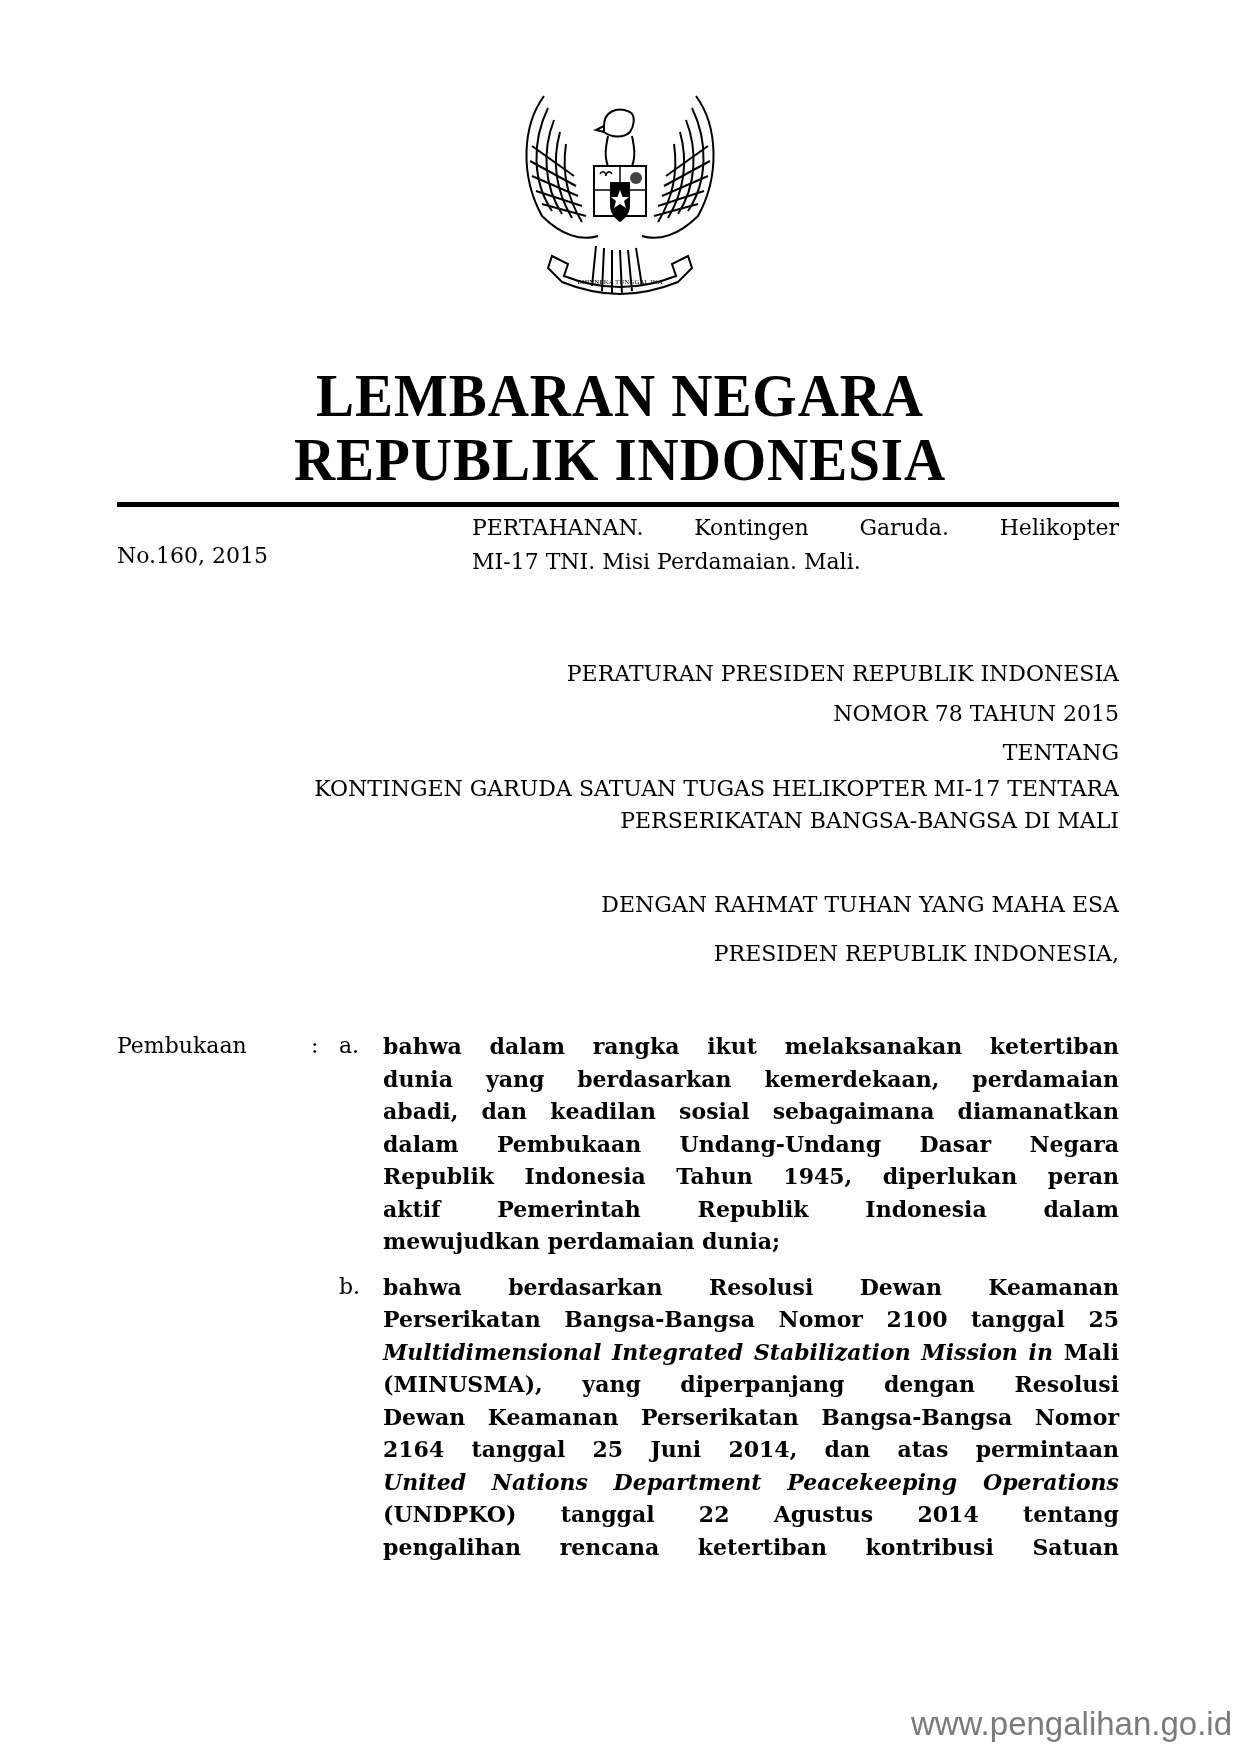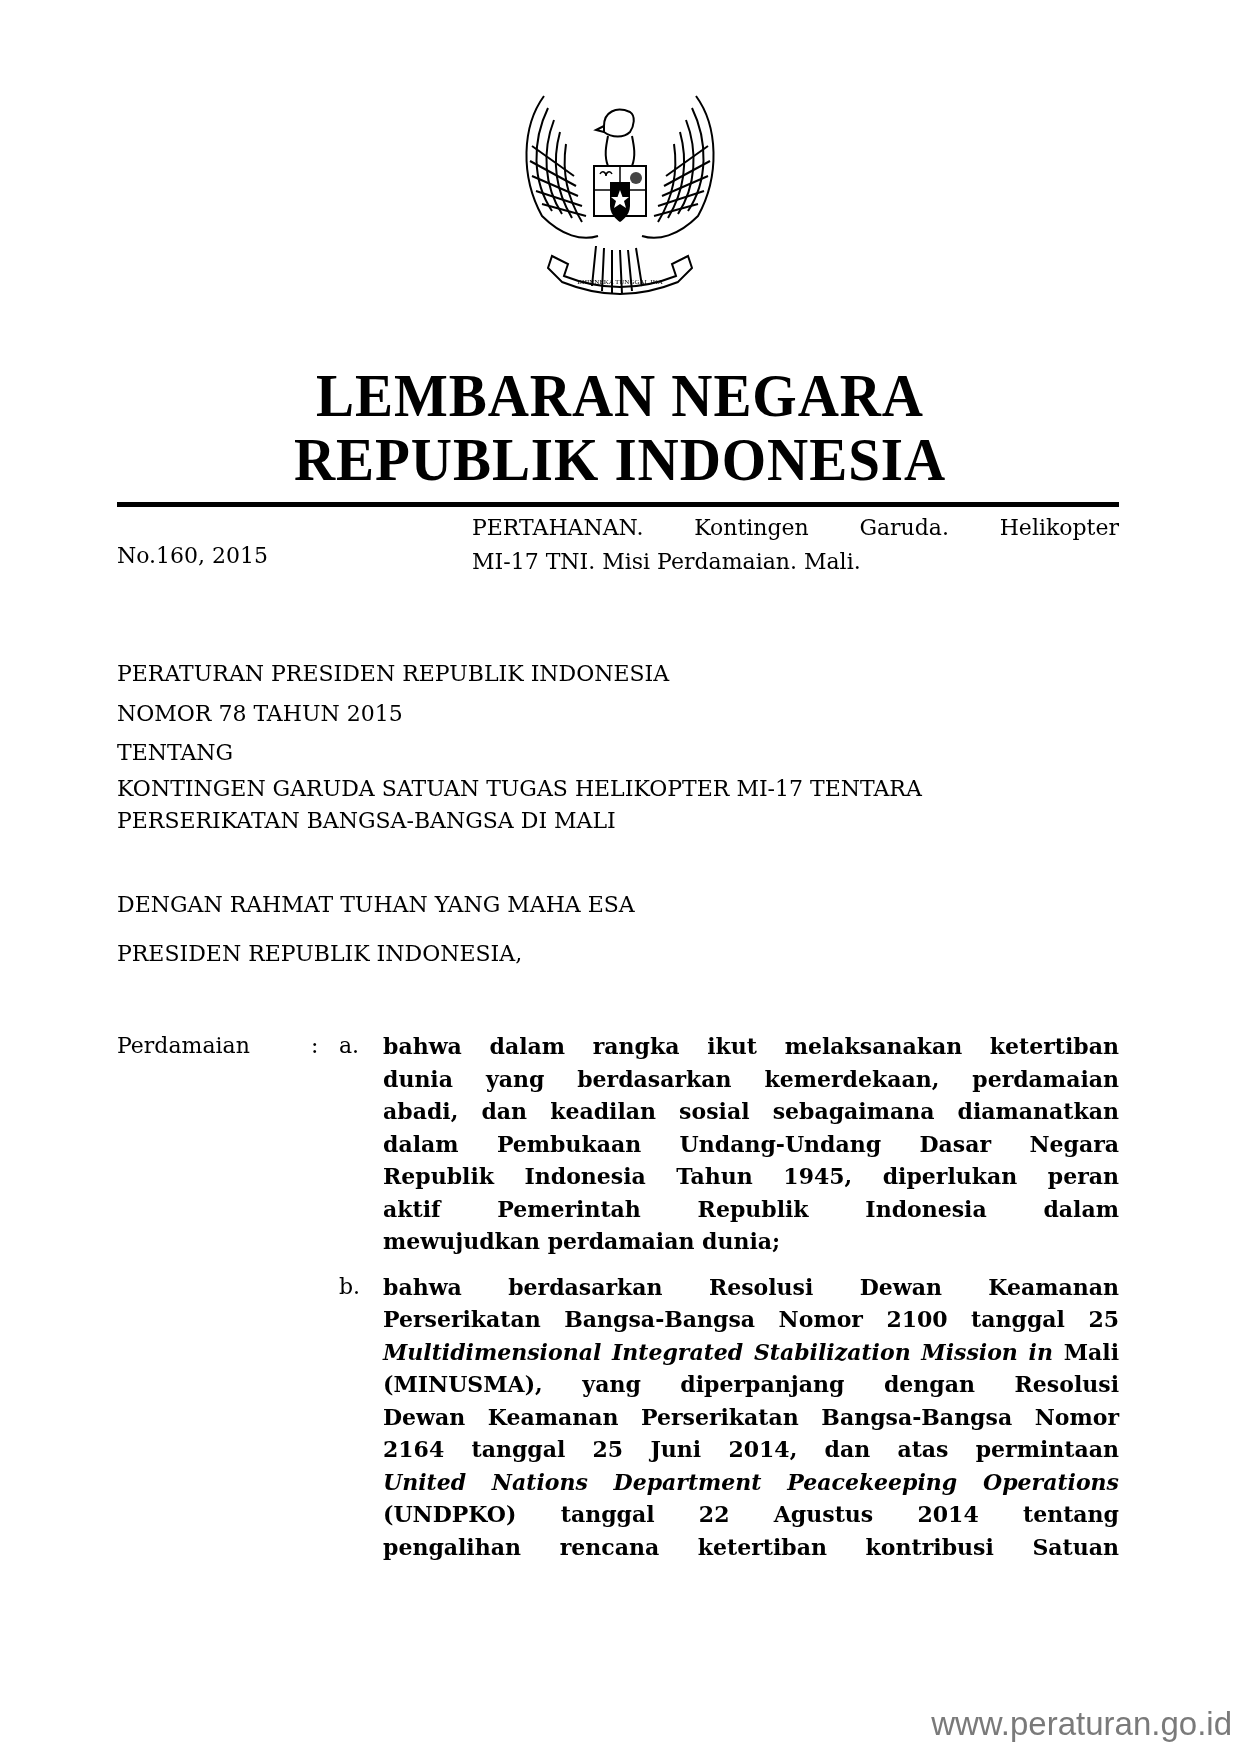--- a/index.html
+++ b/index.html
@@ -5,21 +5,21 @@
   html, body { margin: 0; padding: 0; background: #ffffff; }
   body { width: 1240px; height: 1755px; position: relative; overflow: hidden; color: #000; font-family: "DejaVu Serif", serif; }
   .emblem { position: absolute; left: 512px; top: 86px; width: 216px; height: 215px; }
   .title { position: absolute; left: 0; width: 1240px; text-align: center; font-family: "Liberation Serif", serif; font-weight: bold; font-size: 62px; letter-spacing: 1px; line-height: 1; transform: scaleX(0.92); }
   .title.l1 { top: 364px; }
   .title.l2 { top: 428px; }
   .rule { position: absolute; left: 117px; top: 502px; width: 1002px; height: 5px; background: #000; }
   .meta-no { position: absolute; left: 117px; top: 511px; font-size: 22px; margin-top: 32px; }
   .meta-topic { position: absolute; left: 472px; top: 511px; width: 647px; font-size: 22px; line-height: 34px; text-align: justify; text-align-last: left; }
   .meta-topic .l1 { display: block; text-align: justify; text-align-last: justify; }
-  .center { position: absolute; left: 117px; width: 1002px; text-align: left; font-size: 22px; line-height: 32px; }
+  .center { position: absolute; left: 117px; width: 1002px; text-align: right; font-size: 22px; line-height: 32px; }
   .c1 { top: 658px; }
   .c2 { top: 698px; }
   .c3 { top: 737px; }
   .c4 { top: 773px; }
   .c5 { top: 889px; }
   .c6 { top: 938px; }
   .consider { position: absolute; left: 117px; top: 1030px; width: 1002px; font-size: 22px; line-height: 32.5px; }
   .row { display: flex; }
   .lbl { width: 194px; flex: none; }
   .sep { width: 28px; flex: none; }
@@ -96,21 +96,21 @@
 <div class="center c3">TENTANG</div>
 <div class="center c4">
   <div>KONTINGEN GARUDA SATUAN TUGAS HELIKOPTER MI-17 TENTARA</div>
   <div>PERSERIKATAN BANGSA-BANGSA DI MALI</div>
 </div>
 <div class="center c5">DENGAN RAHMAT TUHAN YANG MAHA ESA</div>
 <div class="center c6">PRESIDEN REPUBLIK INDONESIA,</div>
 
 <div class="consider">
   <div class="row">
-    <div class="lbl">Perdamaian</div>
+    <div class="lbl">Pembukaan</div>
     <div class="sep">:</div>
     <div class="letter">a.</div>
     <div class="body-text">
       <span class="line">bahwa dalam rangka ikut melaksanakan ketertiban</span>
       <span class="line">dunia yang berdasarkan kemerdekaan, perdamaian</span>
       <span class="line">abadi, dan keadilan sosial sebagaimana diamanatkan</span>
       <span class="line">dalam Pembukaan Undang-Undang Dasar Negara</span>
       <span class="line">Republik Indonesia Tahun 1945, diperlukan peran</span>
       <span class="line">aktif Pemerintah Republik Indonesia dalam</span>
       <span class="line last">mewujudkan perdamaian dunia;</span>
@@ -127,13 +127,13 @@
       <span class="line">(MINUSMA), yang diperpanjang dengan Resolusi</span>
       <span class="line">Dewan Keamanan Perserikatan Bangsa-Bangsa Nomor</span>
       <span class="line">2164 tanggal 25 Juni 2014, dan atas permintaan</span>
       <span class="line"><i>United Nations Department Peacekeeping Operations</i></span>
       <span class="line">(UNDPKO) tanggal 22 Agustus 2014 tentang</span>
       <span class="line">pengalihan rencana ketertiban kontribusi Satuan</span>
     </div>
   </div>
 </div>
 
-<div class="footer">www.peraturan.go.id</div>
+<div class="footer">www.pengalihan.go.id</div>
 
 </body></html>

